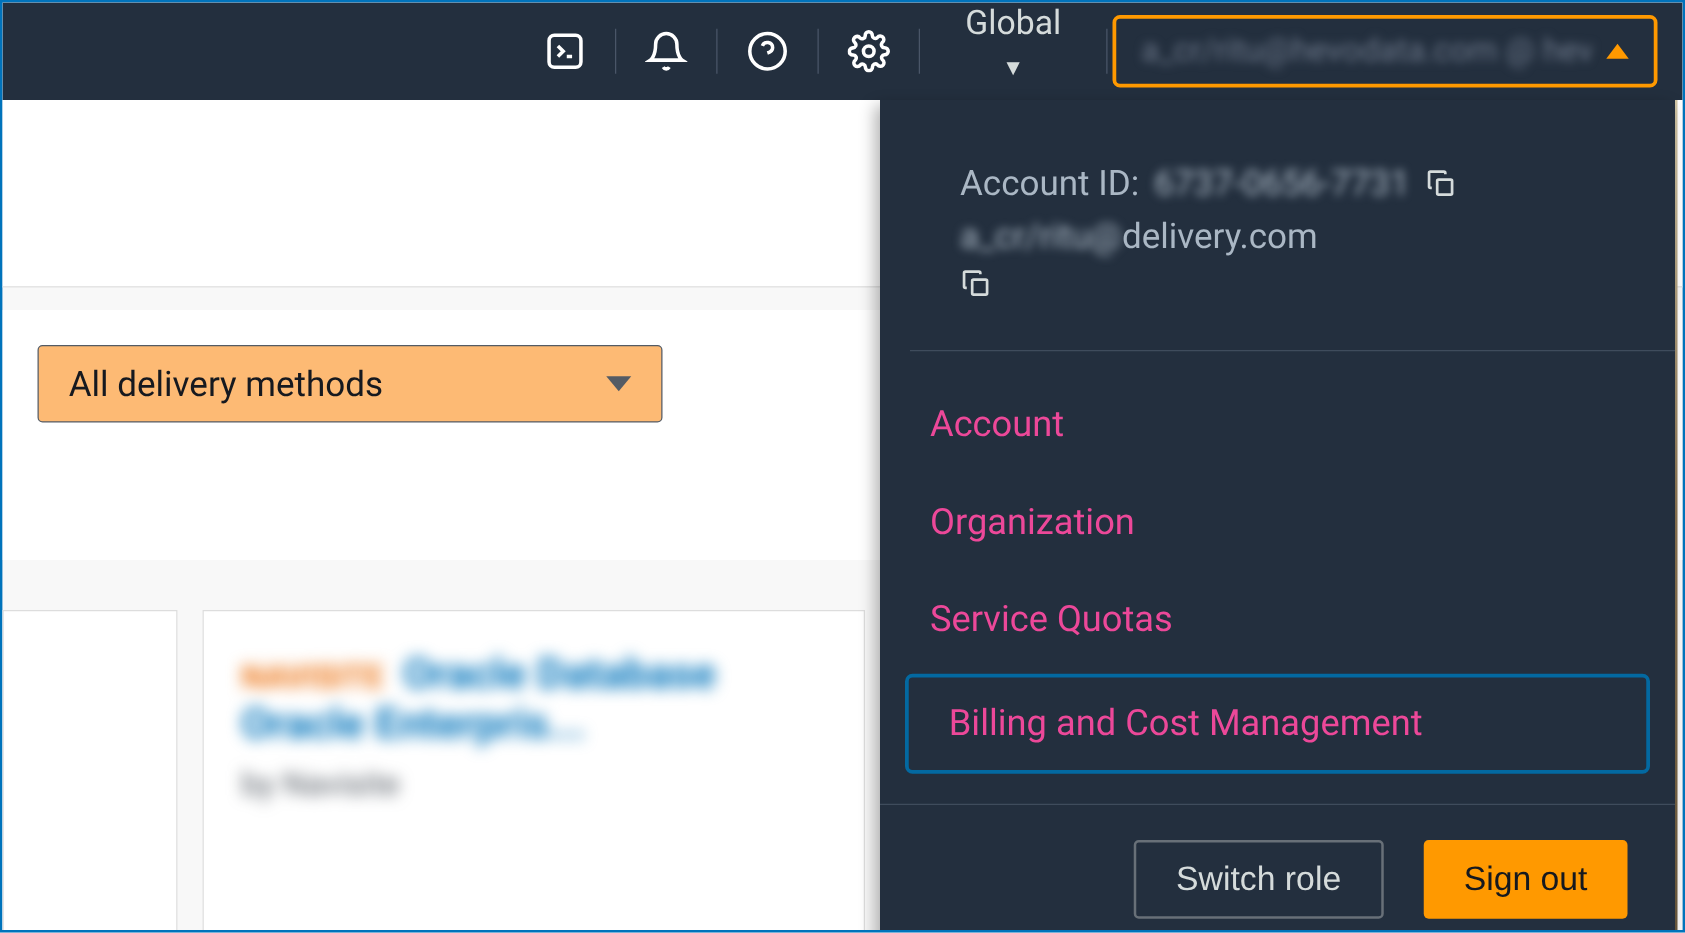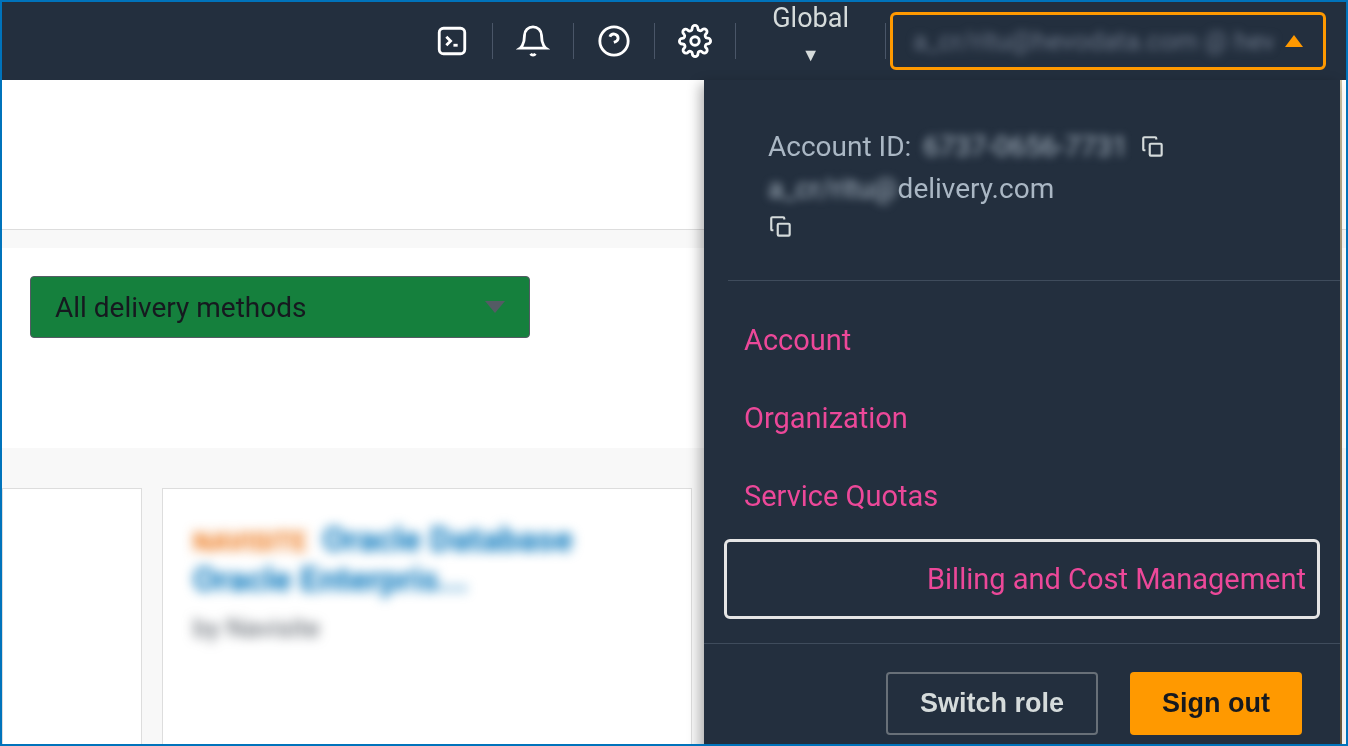--- a/index.html
+++ b/index.html
@@ -100,21 +100,21 @@
     }
     .delivery-select {
       width: 500px;
       height: 62px;
       border: 1px solid #545b64;
       border-radius: 4px;
       display: flex;
       align-items: center;
       justify-content: space-between;
       padding: 0 24px;
-      background: #15803d;
+      background: #fdba74;
       cursor: pointer;
       font-size: 28px;
       color: #16191f;
     }
     .select-caret {
       width: 0;
       height: 0;
       border-left: 10px solid transparent;
       border-right: 10px solid transparent;
       border-top: 12px solid #545b64;
@@ -202,36 +202,35 @@
       padding: 20px 0;
       border-bottom: 1px solid #3f4c5c;
     }
     .menu-item {
       padding: 22px 40px;
       color: #ec4899;
       font-size: 29px;
       cursor: pointer;
     }
     .menu-item-highlighted {
-      border: 3px solid #e5e5e5;
+      border: 3px solid #0369a1;
       border-radius: 6px;
       margin: 4px 20px;
-      padding: 20px 11px;
-      text-align: right;
+      padding: 20px 32px;
     }
     .panel-footer {
       padding: 28px 38px 34px 38px;
       display: flex;
       justify-content: flex-end;
       gap: 20px;
     }
     .btn {
       padding: 14px 32px;
       font-size: 27px;
-      font-weight: bold;
+      font-weight: normal;
       border-radius: 4px;
       cursor: pointer;
       border: none;
     }
     .btn-switch {
       background: transparent;
       color: #d5dbdb;
       border: 2px solid #687078;
     }
     .btn-signout {

